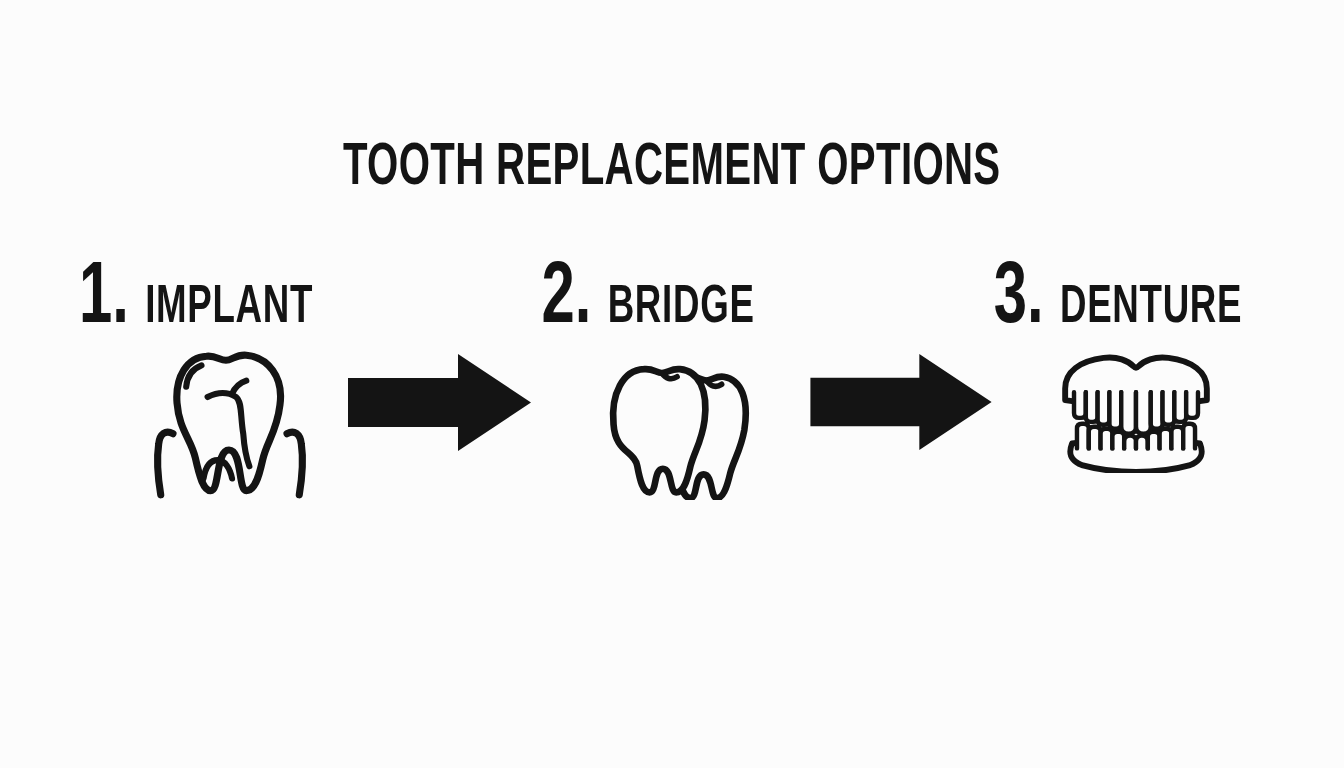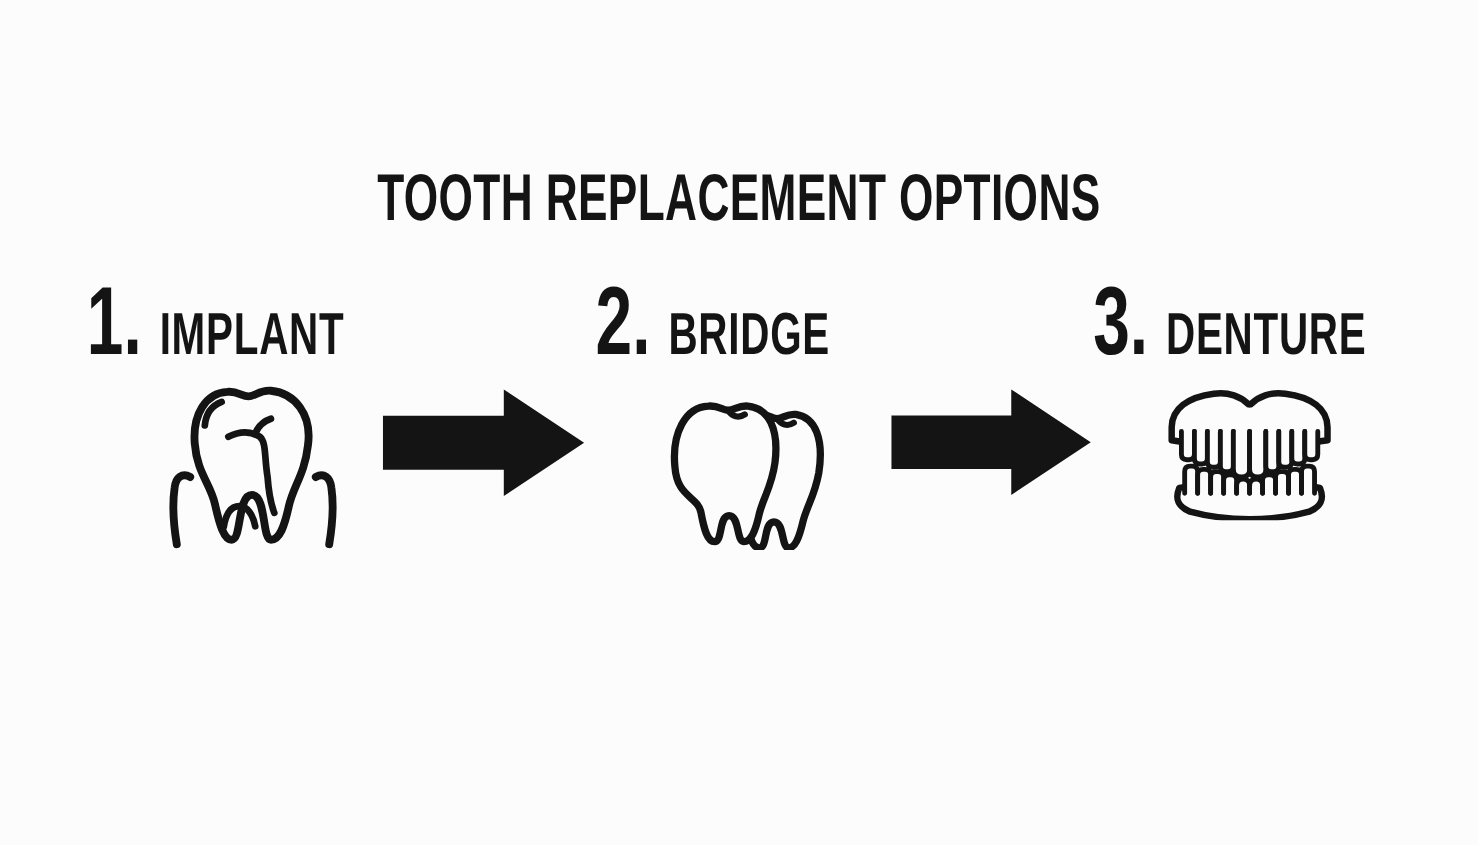--- a/index.html
+++ b/index.html
@@ -6,21 +6,21 @@
   .canvas{
     position:relative;
     width:1344px;height:768px;
     background:#fcfcfc;
     overflow:hidden;
     font-family:"Liberation Sans", sans-serif;
     color:#141414;
     margin:0 auto;
   }
   .title{
-    position:absolute;left:0;right:0;top:150px;
+    position:absolute;left:0;right:0;top:134px;
     text-align:center;
     font-size:60px;line-height:60px;font-weight:700;
     white-space:nowrap;
   }
   .condense{
     display:inline-block;
     transform:scaleX(0.67);
     transform-origin:center;
     letter-spacing:0.5px;
   }

